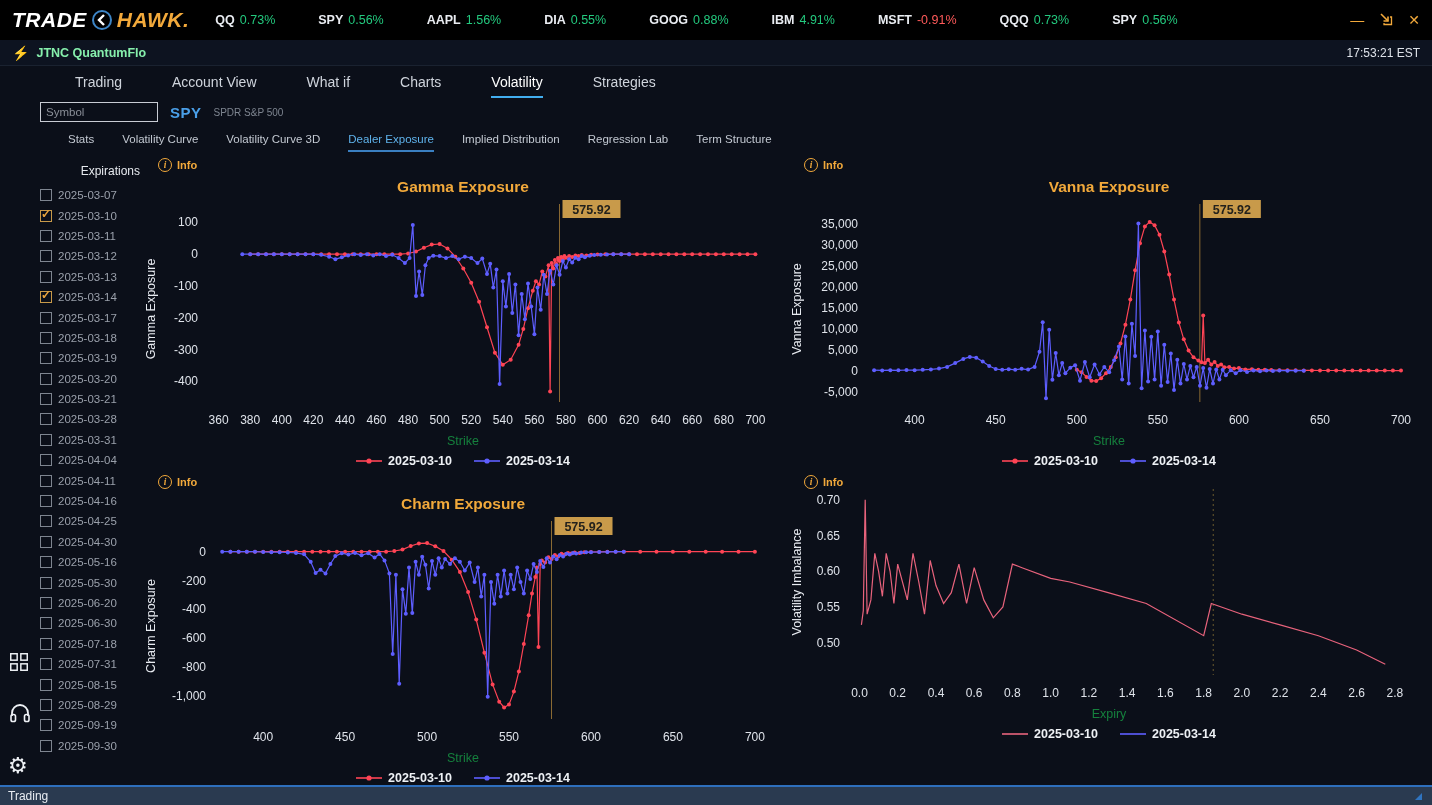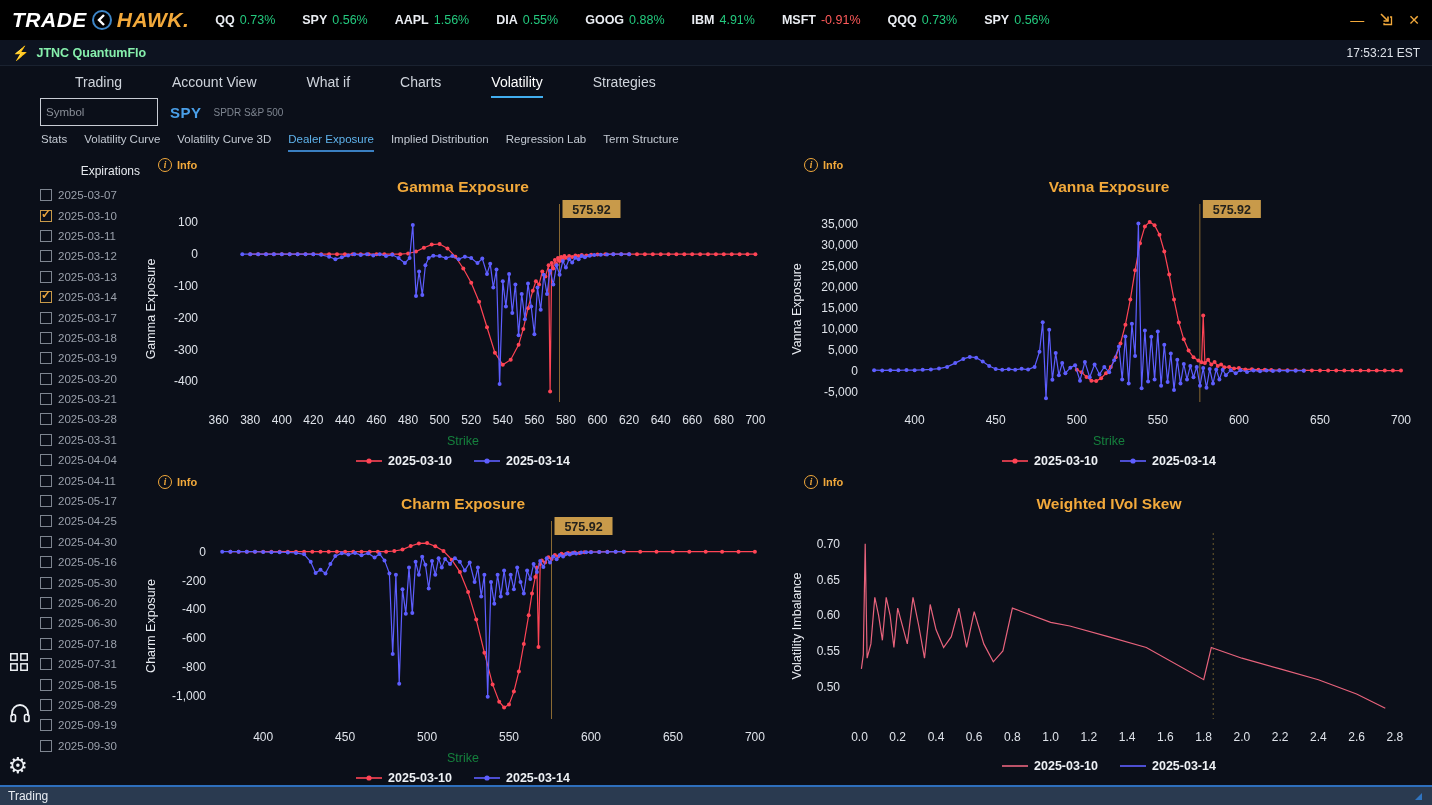--- a/index.html
+++ b/index.html
@@ -5,48 +5,48 @@
   * { box-sizing: border-box; margin: 0; padding: 0; }
   html,body { width:1432px; height:805px; overflow:hidden; }
   body { background:#0b0f19; font-family:"Liberation Sans",sans-serif; color:#e6e9ee; }
 
   
   .titlebar { height:40px; background:#000; display:flex; align-items:center; padding:0 12px; }
   .logo { display:flex; align-items:center; gap:2px; }
   .logo-trade { font-size:21px; font-weight:800; font-style:italic; color:#fff; letter-spacing:.5px; }
   .logo-hawk  { font-size:21px; font-weight:800; font-style:italic; color:#f2a93b; letter-spacing:.5px; }
   .logo-mark  { margin:0 1px; }
-  .tickers { display:flex; gap:27px; margin-left:26px; flex:1; font-size:12.5px; }
+  .tickers { display:flex; gap:43px; margin-left:26px; flex:1; font-size:12.5px; }
   .ticker { display:flex; gap:5px; white-space:nowrap; }
   .ticker .sym { color:#e9ecf1; font-weight:700; }
   .ticker .pct.up { color:#23c97e; }
   .ticker .pct.down { color:#ff5a5a; }
   .win-controls { display:flex; align-items:center; gap:15px; color:#f2a93b; font-size:14px; margin-left:10px; }
   .win-controls span { cursor:default; }
 
   
   .appbar { height:26px; background:#0d1320; display:flex; align-items:center; padding:0 12px; border-bottom:1px solid #1a2230; }
   .bolt { color:#f2a93b; font-size:14px; margin-right:7px; }
   .app-name { font-size:12.5px; font-weight:700; color:#86efac; }
   .clock { margin-left:auto; font-size:12px; color:#dfe3ea; }
 
   
   .navbar { height:32px; display:flex; align-items:flex-end; gap:50px; padding:0 0 0 75px; }
   .nav-tab { font-size:14px; color:#cfd4dc; padding-bottom:6px; border-bottom:2px solid transparent; cursor:default; }
   .nav-tab.active { color:#ffffff; border-bottom-color:#42aef0; }
 
   
   .symbolrow { height:28px; display:flex; align-items:center; gap:12px; padding-left:40px; }
-  .symbol-input { width:118px; height:28px; background:#0b0f19; border:1px solid #c8ccd4; color:#dfe3ea; font-size:11.5px; padding:0 5px; font-family:"Liberation Sans",sans-serif; }
+  .symbol-input { width:118px; height:20px; background:#0b0f19; border:1px solid #c8ccd4; color:#dfe3ea; font-size:11.5px; padding:0 5px; font-family:"Liberation Sans",sans-serif; }
   .symbol-input::placeholder { color:#8a8f98; }
   .symbol-ticker { font-size:15px; font-weight:800; color:#4a9fe8; letter-spacing:.5px; }
   .symbol-name { font-size:10px; color:#7e8590; }
 
   
-  .subtabs { height:26px; display:flex; align-items:flex-end; gap:17px; padding-left:41px; }
+  .subtabs { height:26px; display:flex; align-items:flex-end; gap:28px; padding-left:68px; }
   .sub-tab { font-size:11.5px; color:#c3c9d2; padding-bottom:5px; border-bottom:2px solid transparent; cursor:default; }
   .sub-tab.active { color:#5fb3ec; border-bottom-color:#3a7fc1; }
 
   
   .main { display:flex; height:633px; }
   .sidebar { width:140px; position:relative; padding-top:12px; flex:none; }
   .exp-title { margin-left:40px; font-size:12px; color:#e6e9ee; margin-bottom:7px;text-align:right; }
   .exp-list { }
   .exp-row { display:flex; align-items:center; gap:6px; margin-left:40px; height:20.4px; }
   .cbx { width:12px; height:12px; border:1px solid #7e8590; position:relative; flex:none; background:transparent; }
@@ -233,21 +233,21 @@
         <div class="exp-row">
           <span class="cbx"></span>
           <span class="exp-date">2025-04-04</span>
         </div>
         <div class="exp-row">
           <span class="cbx"></span>
           <span class="exp-date">2025-04-11</span>
         </div>
         <div class="exp-row">
           <span class="cbx"></span>
-          <span class="exp-date">2025-05-17</span>
+          <span class="exp-date">2025-04-16</span>
         </div>
         <div class="exp-row">
           <span class="cbx"></span>
           <span class="exp-date">2025-04-25</span>
         </div>
         <div class="exp-row">
           <span class="cbx"></span>
           <span class="exp-date">2025-04-30</span>
         </div>
         <div class="exp-row">
@@ -923,21 +923,20 @@
             <span>2025-03-14</span>
           </span>
         </div>
     </div>
 
     <div class="panel">
       <div class="info">
         <span class="info-circle">i</span>
         <span>Info</span>
       </div>
-      <div class="chart-title">Weighted IVol Skew</div>
       <div class="plot-wrap" id="plot-3"><svg width="640" height="234" viewBox="0 0 640 234">
             <text x="52" y="32.73076923076924" text-anchor="end" class="tick">0.70</text>
             <text x="52" y="68.49999999999997" text-anchor="end" class="tick">0.65</text>
             <text x="52" y="104.26923076923077" text-anchor="end" class="tick">0.60</text>
             <text x="52" y="140.0384615384615" text-anchor="end" class="tick">0.55</text>
             <text x="52" y="175.80769230769232" text-anchor="end" class="tick">0.50</text>
             <text x="71.5" y="226" text-anchor="middle" class="tick">0.0</text>
             <text x="109.7" y="226" text-anchor="middle" class="tick">0.2</text>
             <text x="148.0" y="226" text-anchor="middle" class="tick">0.4</text>
             <text x="186.2" y="226" text-anchor="middle" class="tick">0.6</text>
@@ -949,20 +948,21 @@
             <text x="415.7" y="226" text-anchor="middle" class="tick">1.8</text>
             <text x="453.9" y="226" text-anchor="middle" class="tick">2.0</text>
             <text x="492.1" y="226" text-anchor="middle" class="tick">2.2</text>
             <text x="530.4" y="226" text-anchor="middle" class="tick">2.4</text>
             <text x="568.6" y="226" text-anchor="middle" class="tick">2.6</text>
             <text x="606.9" y="226" text-anchor="middle" class="tick">2.8</text>
             <text class="axis-label" text-anchor="middle" transform="translate(13 111) rotate(-90)">Volatility Imbalance</text>
             <line x1="425.22297297297297" y1="18" x2="425.22297297297297" y2="204" stroke="#6b5a2e" stroke-width="1" stroke-dasharray="2,3"></line>
             <polyline points="73.4,153.9 75.3,139.6 77.2,28.7 79.1,143.2 82.9,128.9 86.8,82.4 90.6,100.3 94.4,125.3 98.2,82.4 102.1,100.3 105.9,132.5 109.7,93.1 113.5,107.4 119.3,128.9 125.0,82.4 130.8,111.0 136.5,143.2 142.2,89.5 148.0,114.6 155.6,132.5 163.3,121.7 170.9,93.1 178.6,132.5 186.2,96.7 195.8,128.9 205.3,146.8 214.9,136.0 224.4,93.1 234.0,96.7 262.7,107.4 281.8,111.0 320.1,121.7 358.3,132.5 415.7,164.7 423.3,132.5 453.9,143.2 492.1,153.9 530.4,164.7 568.6,179.0 597.3,193.3" fill="none" stroke="#e8637c" stroke-width="1.2"></polyline>
           </svg></div>
+      <div class="xlabel">Expiry</div>
       <div class="legend" id="legend-3">
           <span class="legend-item">
             <svg width="26" height="10">
               <line x1="0" y1="5" x2="26" y2="5" stroke="#e8637c" stroke-width="1.6"></line>
             </svg>
             <span>2025-03-10</span>
           </span>
           <span class="legend-item">
             <svg width="26" height="10">
               <line x1="0" y1="5" x2="26" y2="5" stroke="#5e5eff" stroke-width="1.6"></line>

